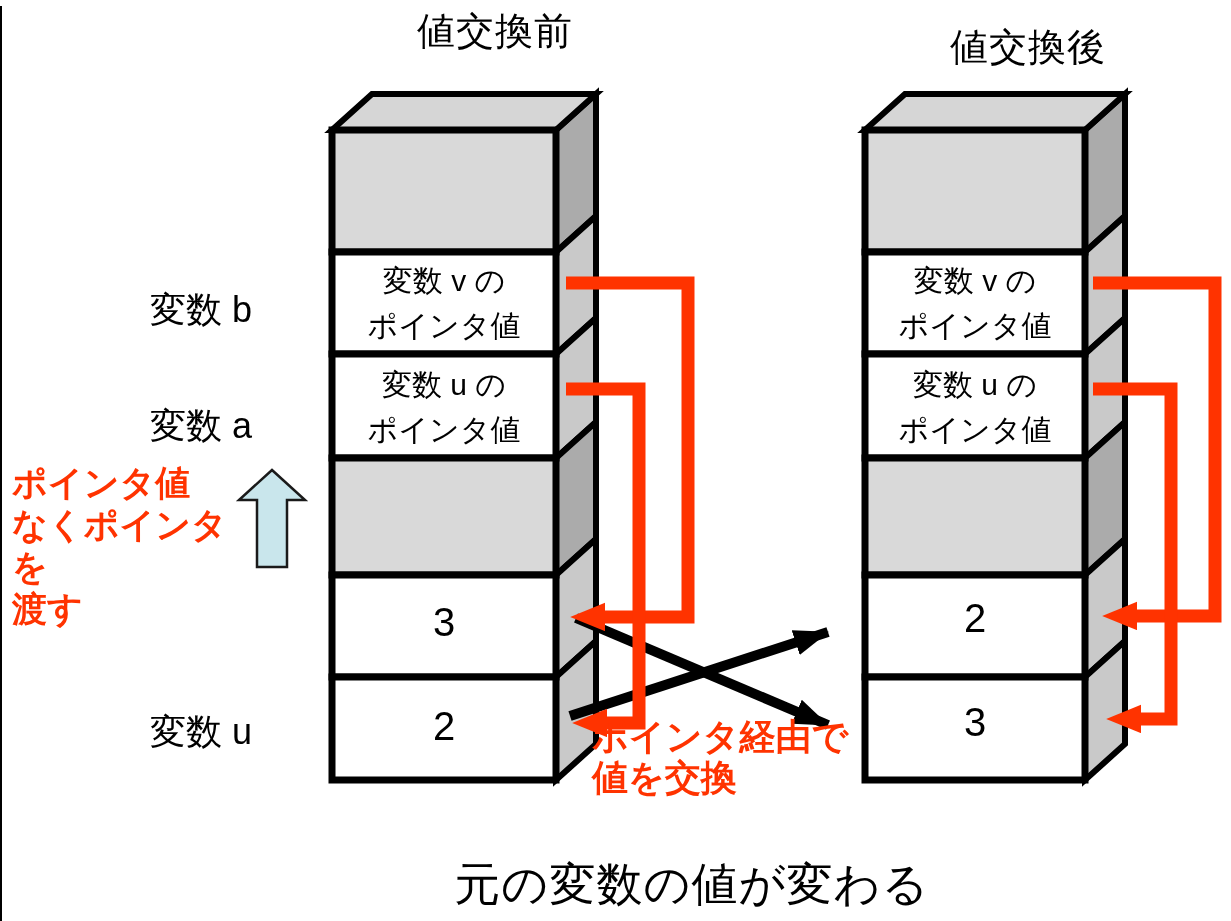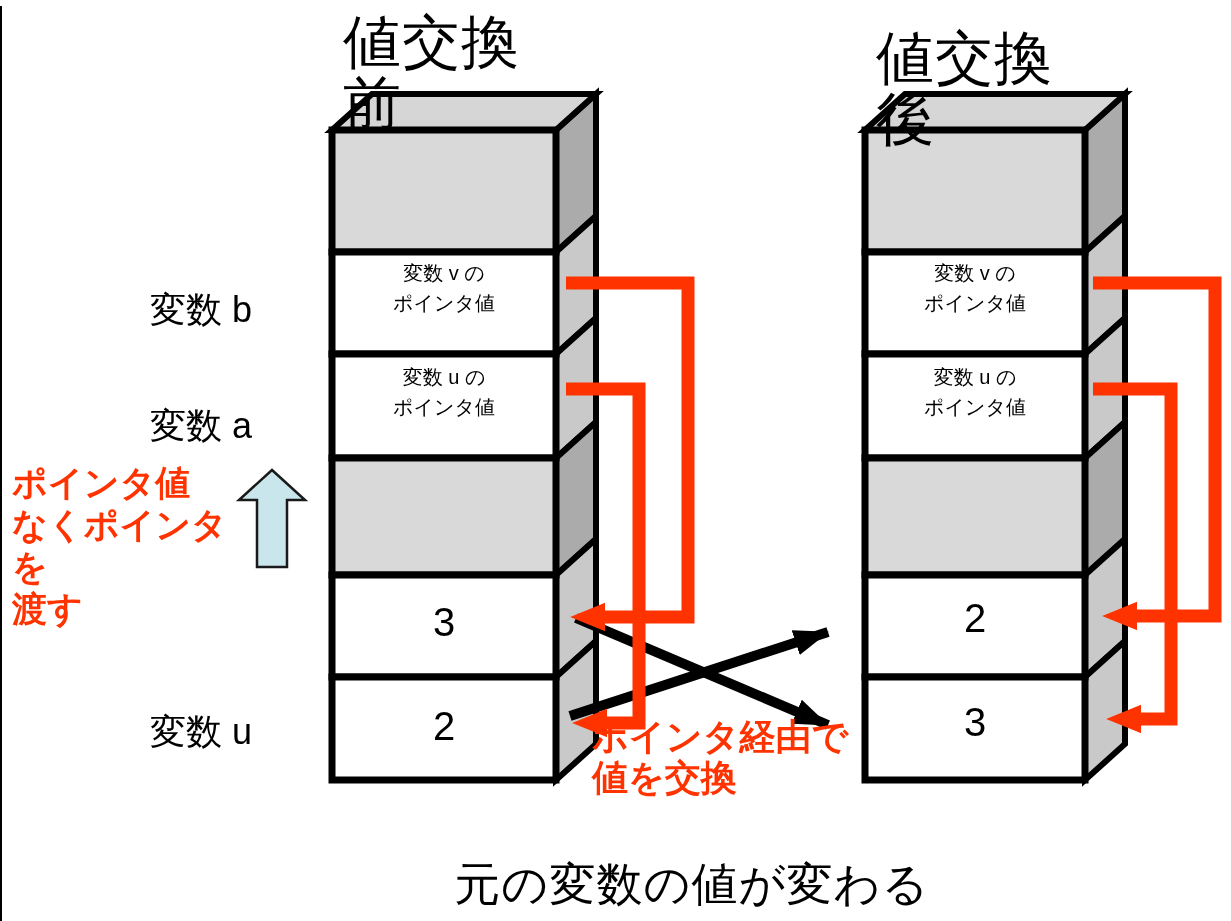--- a/index.html
+++ b/index.html
@@ -12,24 +12,24 @@
     --top-face:#D6D6D6;
     --ink:#000000;
   }
   html,body{margin:0;padding:0;background:#fff;}
   #canvas{
     position:relative;width:1231px;height:921px;background:#fff;overflow:hidden;
     font-family:"Liberation Sans","DejaVu Sans",sans-serif;color:var(--ink);
   }
   .abs{position:absolute;}
   .pre{white-space:pre-line;}
-  .title{font-size:58px;line-height:1.05;text-align:left;letter-spacing:1px;}
+  .title{font-size:38px;line-height:1.05;text-align:right;letter-spacing:1px;}
   .caption{font-size:46px;line-height:1.1;text-align:center;letter-spacing:1px;margin-top:16px;}
   .rowlabel{font-size:36px;line-height:1.0;width:152px;}
-  .celltext{font-size:20px;line-height:1.5;text-align:center;}
+  .celltext{font-size:30px;line-height:1.5;text-align:center;}
   .cellvalue{font-size:40px;line-height:1.0;text-align:center;}
   .rednote{color:var(--accent-red);font-weight:bold;font-size:35px;line-height:1.2;}
   .edge-line{background:var(--ink);}
   svg .stkline{stroke:var(--ink);stroke-width:7;stroke-linejoin:miter;}
   svg .sideline{stroke:var(--ink);stroke-width:6;stroke-linejoin:miter;}
   svg .front-gray{fill:var(--cell-gray);}
   svg .front-white{fill:var(--cell-white);}
   svg .side-light{fill:var(--side-light);}
   svg .side-dark{fill:var(--side-dark);}
   svg .top-face{fill:var(--top-face);}

